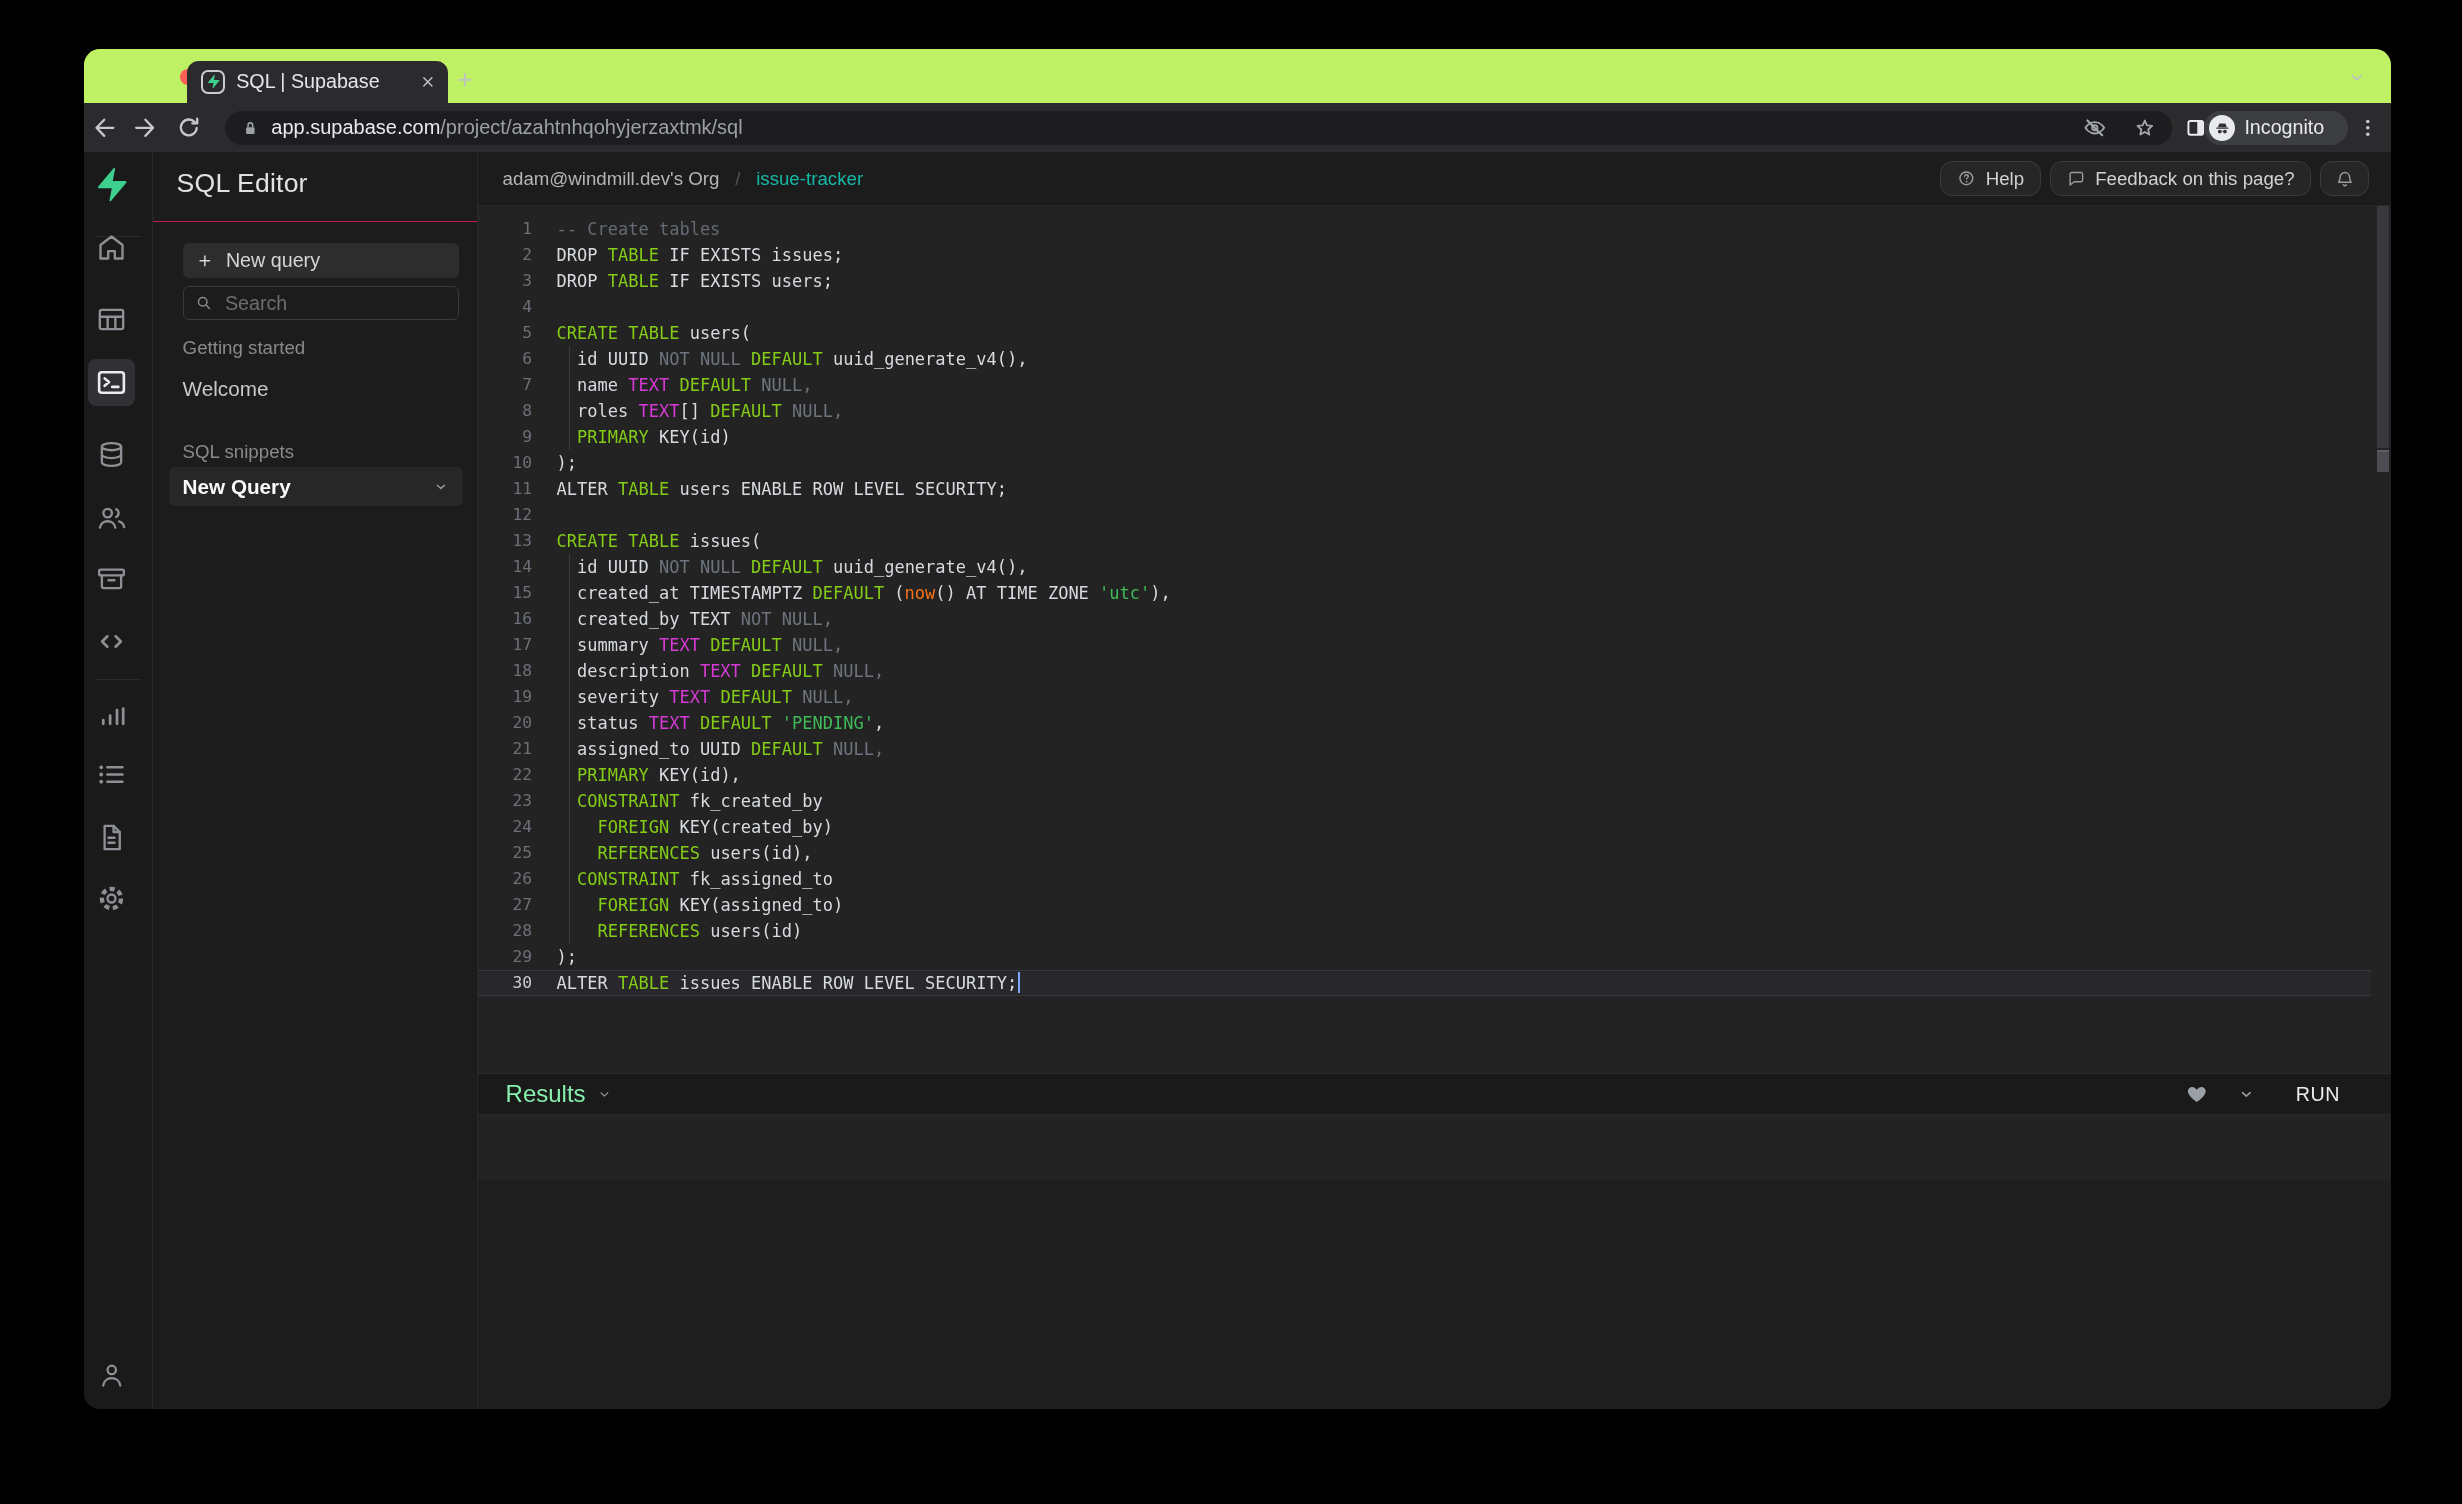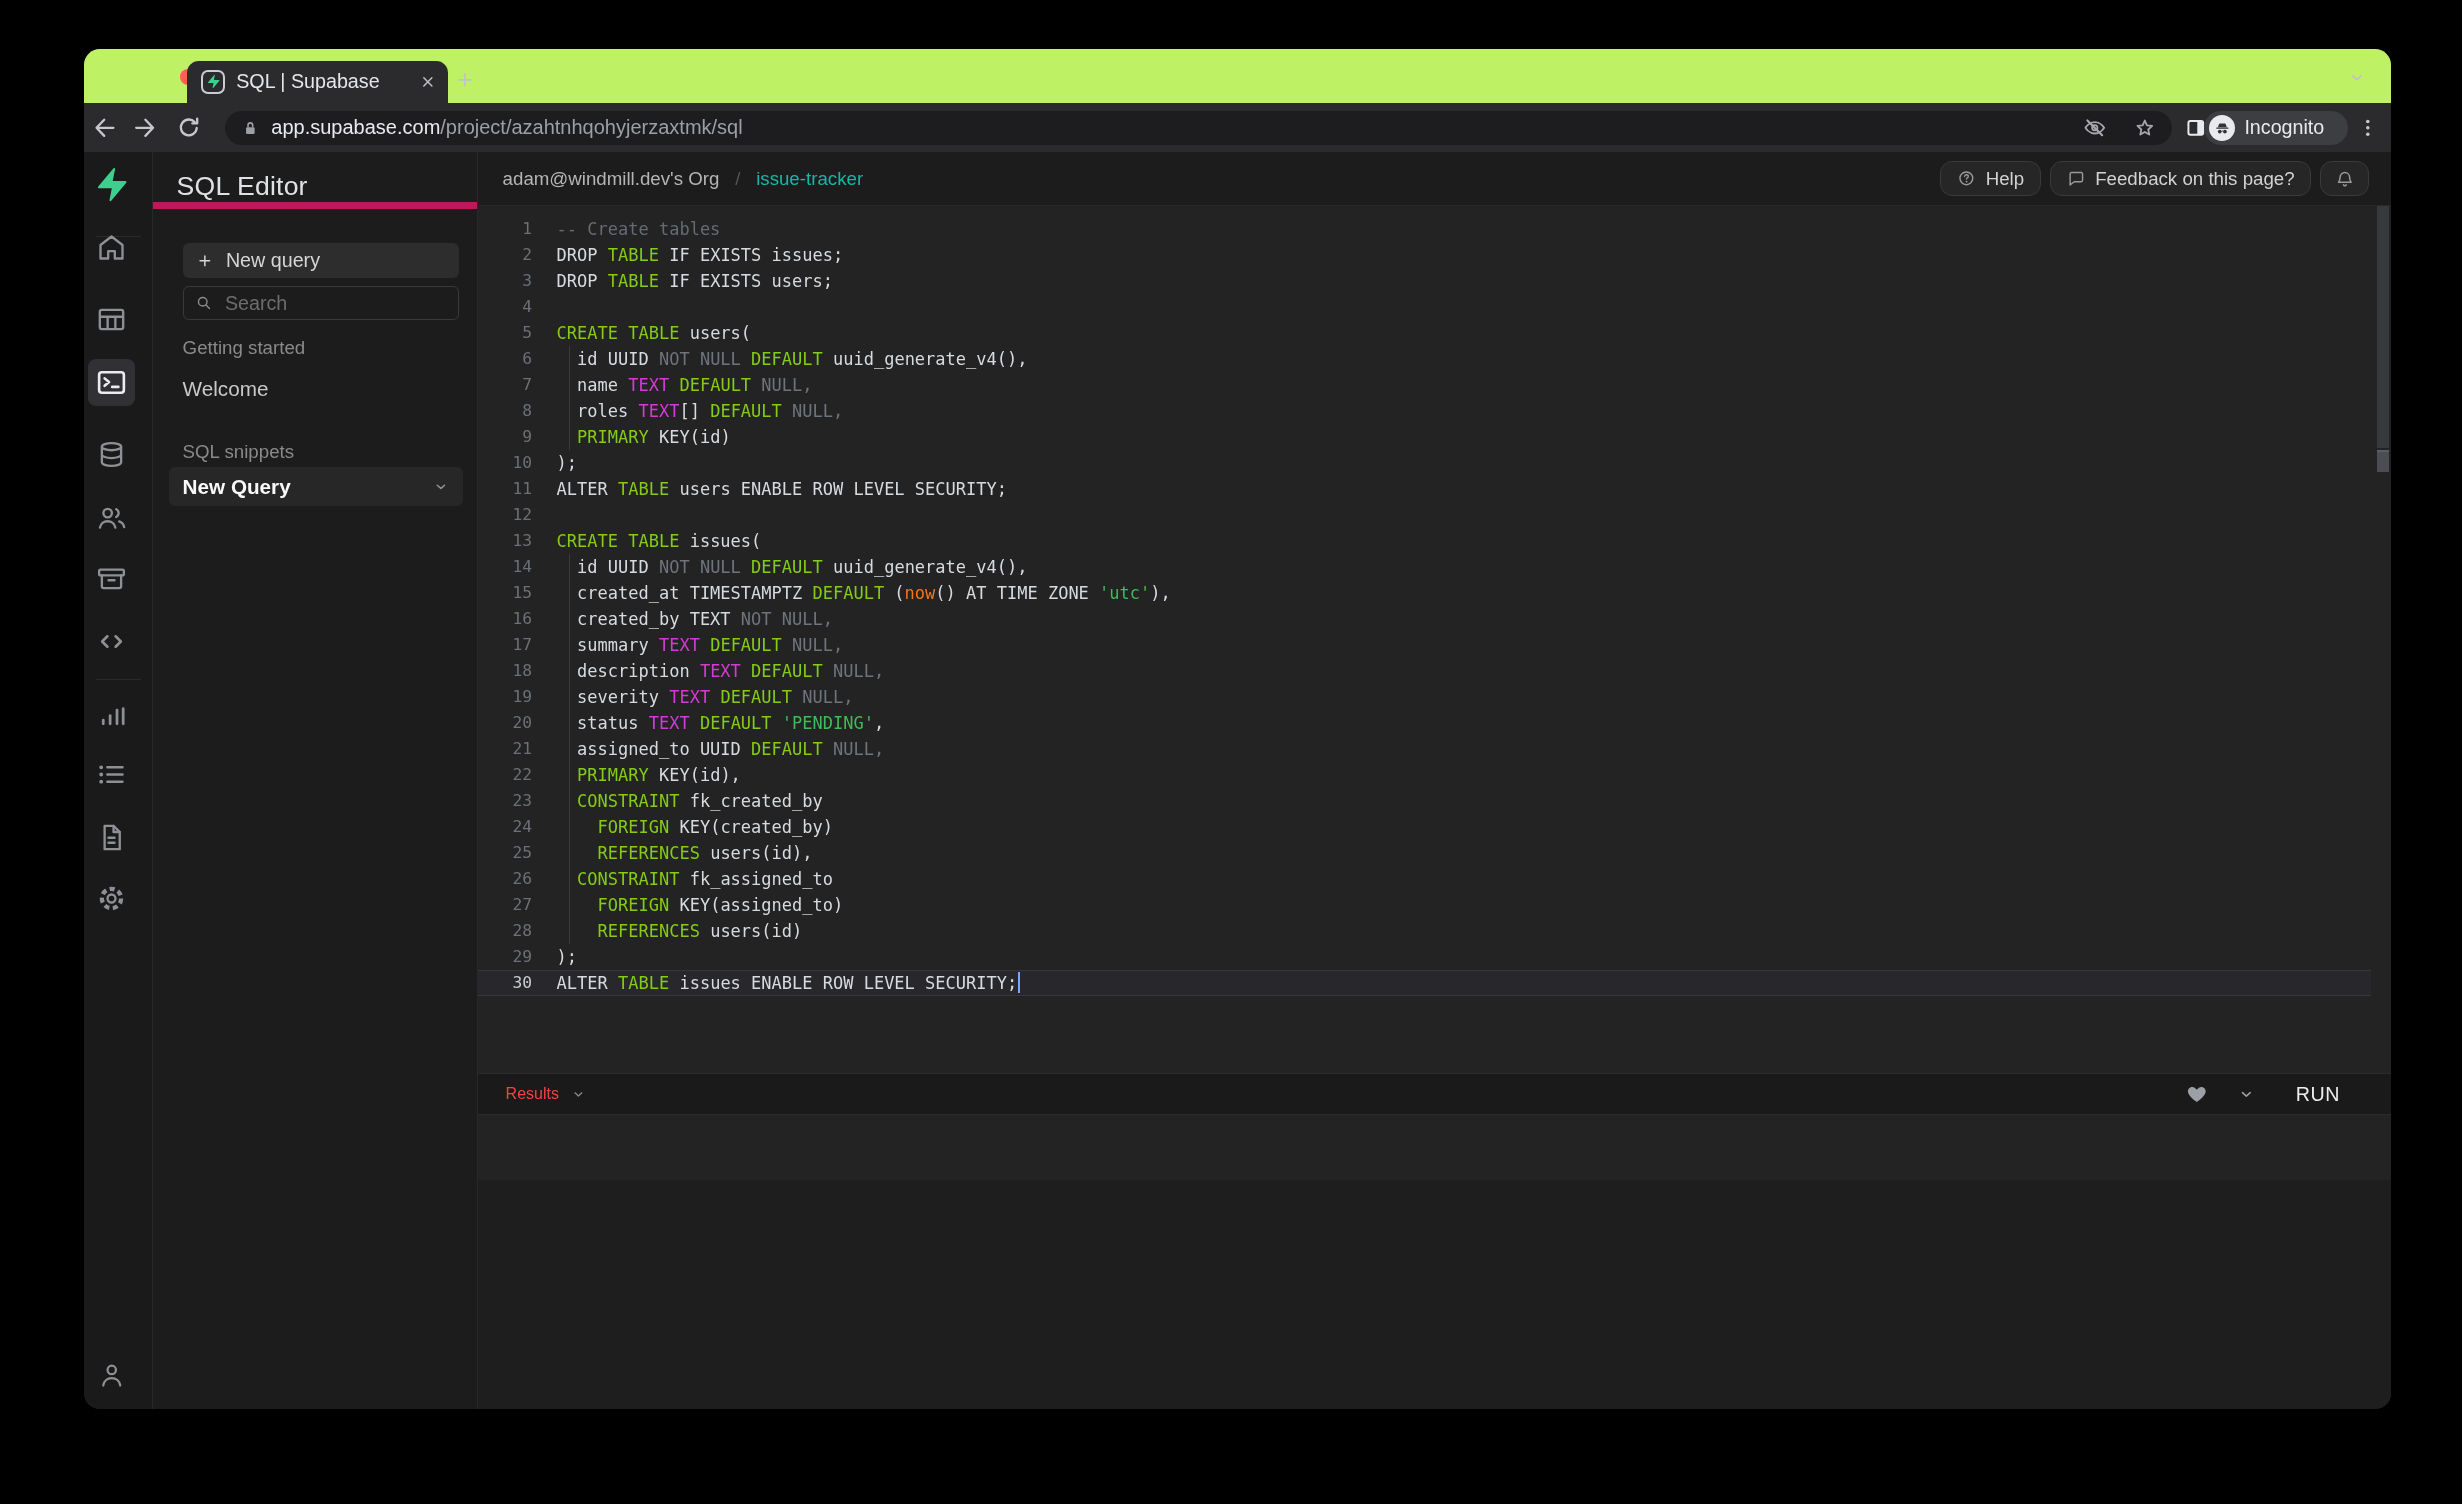--- a/index.html
+++ b/index.html
@@ -38,21 +38,21 @@
 
   
   .app{position:absolute;top:103px;left:0;right:0;bottom:0;background:#1c1c1c}
 
   .rail{position:absolute;left:0;top:0;bottom:0;width:69px;background:#1a1a1a;border-right:1px solid #282828}
   .rail-item{position:absolute;left:3.9px;width:47px;height:47px;border-radius:7.9px;display:flex;align-items:center;justify-content:center;color:#8d9095}
   .rail-item.active{background:#313135;color:#ececee}
   .rail-div{position:absolute;left:11.8px;width:45px;height:1px;background:#2a2a2a}
 
   .panel{position:absolute;left:69px;top:0;bottom:0;width:325px;background:#1c1c1c;border-right:1px solid #282828}
-  .panel-hdr{position:absolute;top:3px;left:0;right:0;height:54px;border-bottom:7px solid #be185d;display:flex;align-items:flex-end;padding-left:23.6px}
+  .panel-hdr{position:absolute;top:16px;left:0;right:0;height:54px;border-bottom:1px solid #be185d;display:flex;align-items:flex-start;padding-left:23.6px}
   .panel-title{font-size:26.6px;color:#dfe1e4;letter-spacing:0.2px}
   .newq-btn{position:absolute;left:29.6px;top:91px;width:276px;height:35px;background:#2d2d2d;border-radius:5.9px;display:flex;align-items:center;gap:11.8px;padding:0 13.8px;color:#d6d6d6;font-size:19.7px}
   .search{position:absolute;left:29.6px;top:134px;width:276px;height:34px;border:1px solid #3a3a3a;border-radius:5.9px;background:transparent;display:flex;align-items:center;gap:11.8px;padding:0 11.8px;color:#8b8b8b}
   .search input{background:transparent;border:none;outline:none;color:#bdbdbd;font-size:19.7px;width:100%;font-family:"Liberation Sans",sans-serif}
   .search input::placeholder{color:#6d6d6d}
   .sec-label{position:absolute;left:29.6px;font-size:18.7px;color:#8a8a8a}
   .lbl-start{top:185px}
   .item-welcome{position:absolute;left:29.6px;top:225px;font-size:20.7px;color:#c9c9c9}
   .lbl-snip{top:289px}
   .item-newq{position:absolute;left:15.8px;top:315px;width:294px;height:39px;background:#272727;border-radius:5.9px;display:flex;align-items:center;justify-content:space-between;padding:0 13.8px}
@@ -79,21 +79,21 @@
   .code-line.current{background:#28282c;box-shadow:inset 0 1px 0 #37373b,inset 0 -1px 0 #37373b}
   .code-line.current .lnum{color:#c9ccd1}
   .cursor{display:inline-block;width:2px;height:20.7px;background:#7da6ff;vertical-align:-3.9px;margin-left:1px}
   .tw{color:#d7dbe0}.tk{color:#84cc16}.tt{color:#d63ad6}.tf{color:#f97316}.ts{color:#3fbb58}.tm{color:#6e747d}.tc{color:#656b73}
   .scrollbar{position:absolute;top:0;right:0;width:15.8px;height:867px}
   .sb-thumb{position:absolute;right:2px;width:11.8px;top:0;height:242px;background:#38393d}
   .sb-thumb2{position:absolute;right:2px;width:11.8px;top:244px;height:21.7px;background:#4b4d52;border-top:2px solid #5b5e64}
 
   
   .resbar{position:absolute;top:921px;left:0;right:0;height:42px;background:#1a1a1a;border-top:1px solid #2b2b2b;border-bottom:1px solid #2b2b2b;display:flex;align-items:center;padding:0 51px 0 27.6px}
-  .res-label{font-size:16px;color:#ef4444}
+  .res-label{font-size:24px;color:#86efac}
   .res-chev{color:#8a8a8a;margin-left:11.8px}
   .res-right{margin-left:auto;display:flex;align-items:center}
   .heart{color:#9ba0a6}
   .run-chev{color:#9ba0a6;margin-left:29.6px}
   .run{font-size:19.7px;color:#ededed;letter-spacing:0.5px;margin-left:41px}
   .resout{position:absolute;top:963px;left:0;right:0;height:64px;background:#242424;border-bottom:1px solid #2b2b2b;display:flex;align-items:center;padding-left:27.6px}
   .success{font-family:"DejaVu Sans Mono",monospace;font-size:21.7px;color:#d3d6da}
   .filler{position:absolute;top:1028px;left:0;right:0;bottom:0;background:#1e1e1e}
 </style>
 </head>

